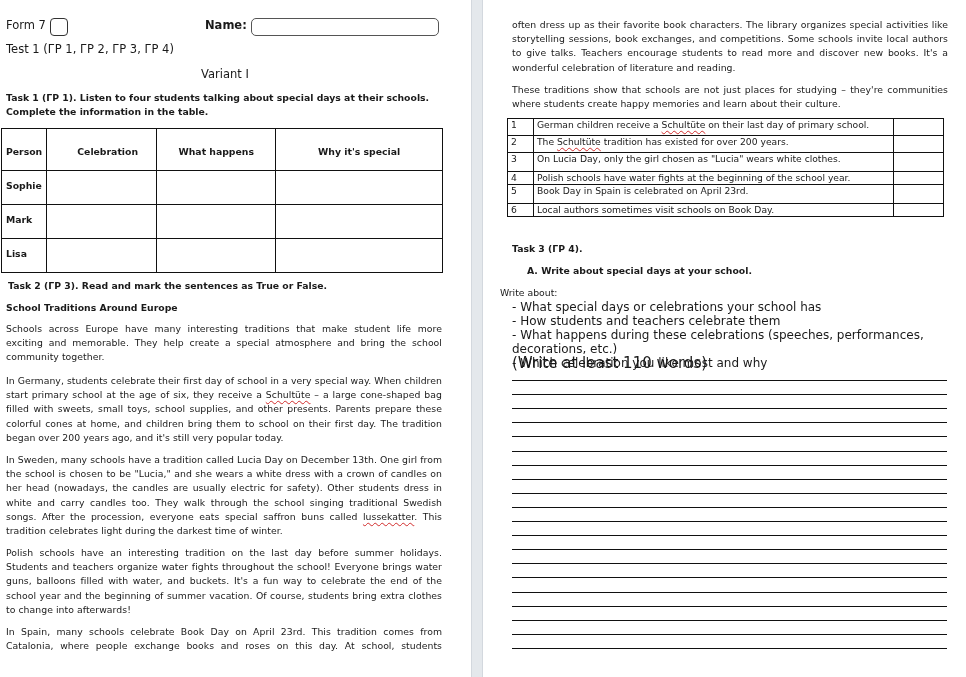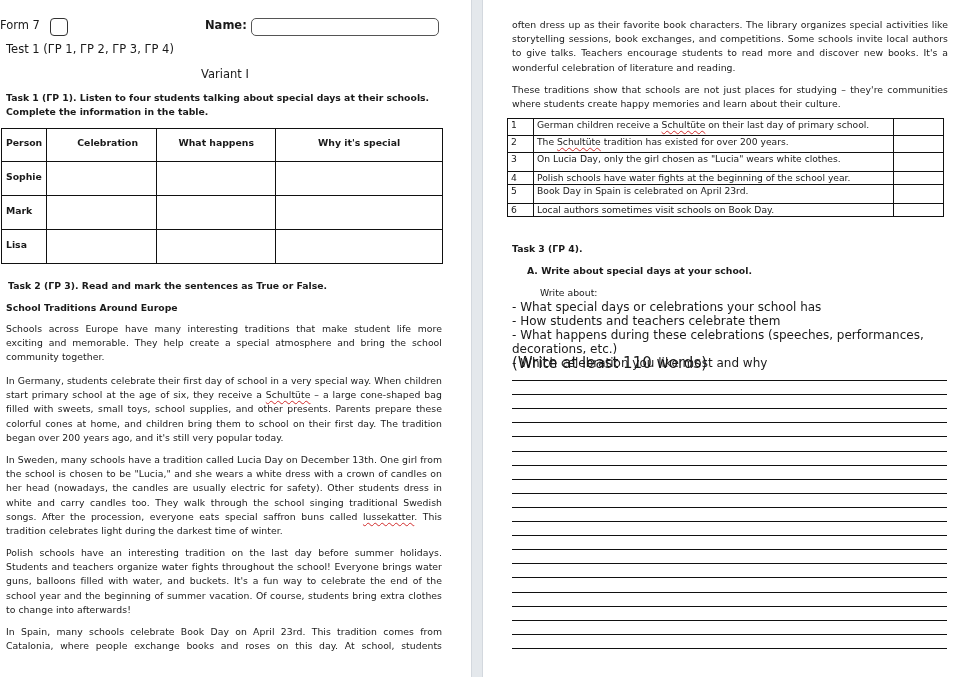--- a/index.html
+++ b/index.html
@@ -25,38 +25,38 @@
   #name-input {
     position: absolute; left: 251px; top: 18px; width: 188px; height: 18px;
     border: 1px solid #555; border-radius: 5px; background: #fff; box-sizing: border-box;
   }
 
   table.grid { border-collapse: collapse; position: absolute; }
   table.grid td { border: 1px solid #111; padding: 0 4px; vertical-align: top; font-size: 9.3px; }
 
   #task1-table { left: 1px; top: 128px; width: 442px; }
   #task1-table td { height: 24px; }
-  #task1-table td.hdr { font-weight: bold; text-align: center; padding-top: 8px; }
+  #task1-table td.hdr { font-weight: bold; text-align: center; padding-top: 17px; }
   #task1-table td.hdr.first { text-align: left; }
   #task1-table td.person { font-weight: bold; padding-top: 9px; }
 
   #tf-table { left: 507px; top: 118px; width: 437px; }
   #tf-table td { font-size: 9.2px; line-height: 12px; padding: 0 3px; }
   #tf-table td.num { width: 19px; }
   #tf-table td.ans { width: 43px; }
   .squiggle { text-decoration: underline wavy #d12c2c; text-decoration-thickness: 1px; text-underline-offset: 2px; }
 
   .write-line { position: absolute; left: 512px; width: 435px; height: 0; border-top: 1px solid #111; }
   ul.plain { list-style: none; margin: 0; padding: 0; }
 </style>
 </head>
 <body>
 
 <div id="page-left" class="page">
-  <span class="abs t-hdr" style="left:0; top:18px;">Form 7</span>
+  <span class="abs t-hdr" style="left:6px; top:18px;">Form 7</span>
   <div id="form-box"></div>
   <span class="abs t-hdr bold" style="left:205px; top:18px;">Name:</span>
   <div id="name-input"><span></span></div>
 
   <span class="abs t-hdr" style="left:6px; top:42px;">Test 1 (ГР 1, ГР 2, ГР 3, ГР 4)</span>
   <span class="abs t-hdr" style="left:201px; top:67px;">Variant I</span>
 
   <div class="abs bold small" style="left:6px; top:91px; width:440px; font-size:9.3px;">Task 1 (ГР 1). Listen to four students talking about special days at their schools. Complete the information in the table.</div>
 
   <table id="task1-table" class="grid">
@@ -135,21 +135,21 @@
   <tr style="height:13px;">
     <td class="num">6</td>
     <td>Local authors sometimes visit schools on Book Day.</td>
     <td class="ans"></td>
   </tr>
 </tbody>
   </table>
 
 <div class="abs bold small" style="left:512px; top:242px; font-size:9.3px;">Task 3 (ГР 4).</div>
 <div class="abs bold small" style="left:527px; top:264px; font-size:9.3px;">A.  Write about special days at your school.</div>
-<div class="abs small" style="left:540px; top:286px; font-size:9.3px;text-align:center;">Write about:</div>
+<div class="abs small" style="left:500px; top:286px; font-size:9.3px;text-align:center;">Write about:</div>
 <ul class="abs plain small" style="left:512px; top:300px; font-size:12px;">
   <li>- What special days or celebrations your school has</li>
   <li>- How students and teachers celebrate them</li>
   <li>- What happens during these celebrations (speeches, performances, decorations, etc.)</li>
   <li>- Which celebration you like most and why</li>
 </ul>
 <div class="abs small" style="left:512px; top:356px; font-size:15px;">(Write at least 110 words)</div>
 
 <div id="write-lines">
     <div class="write-line" style="top: 380px;"></div>

